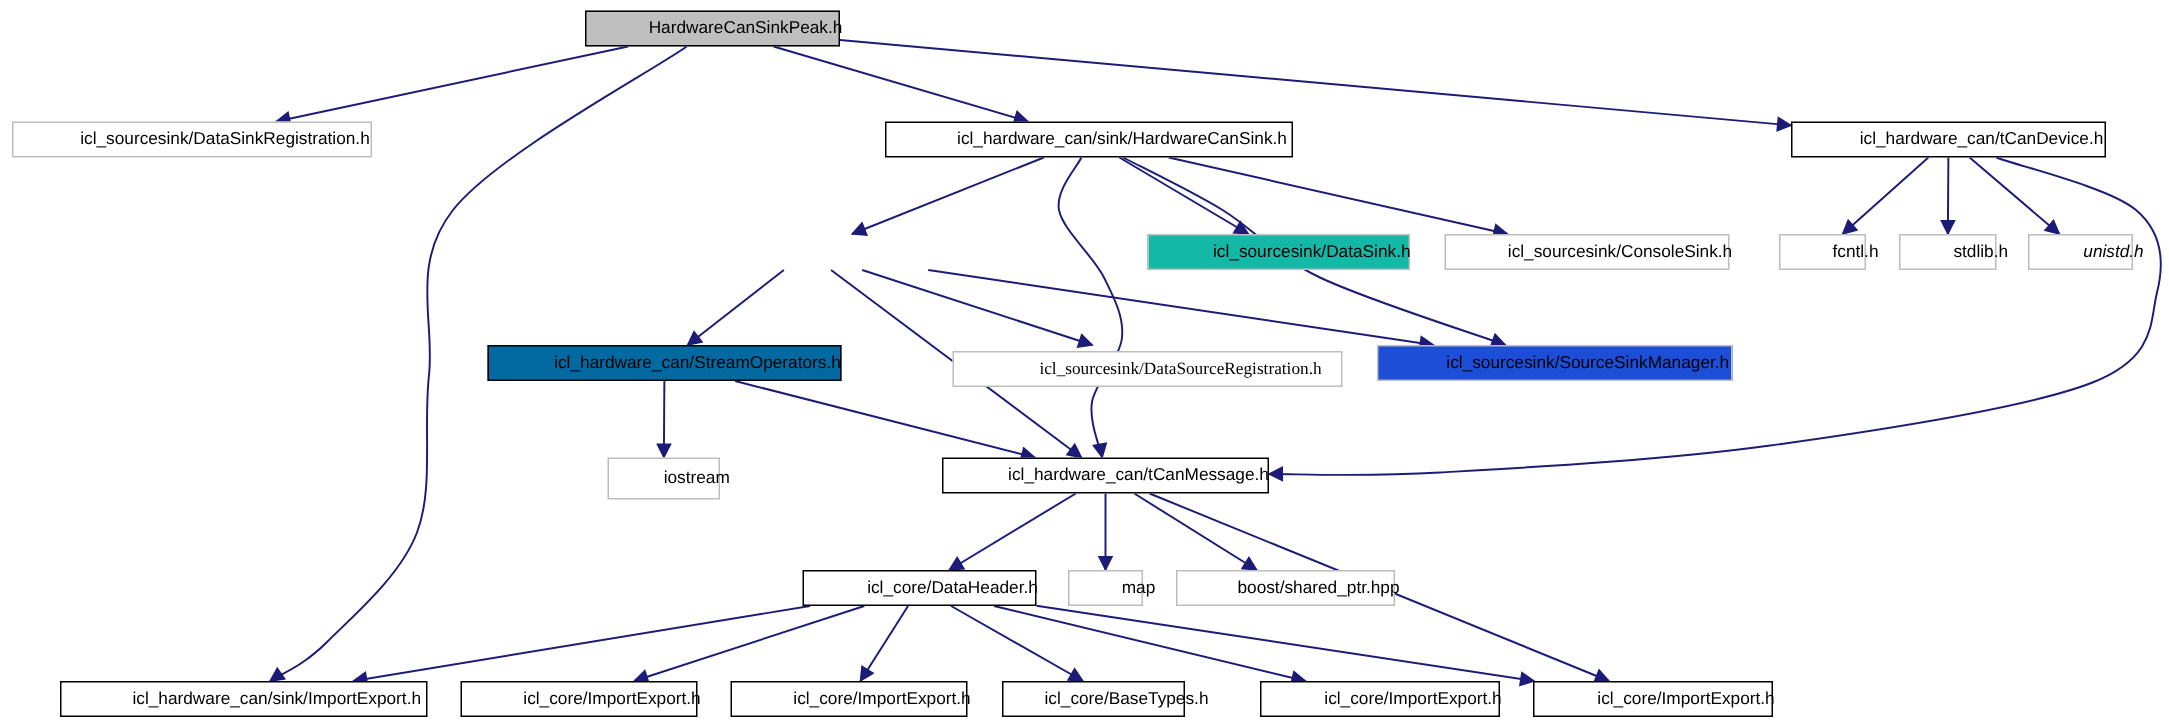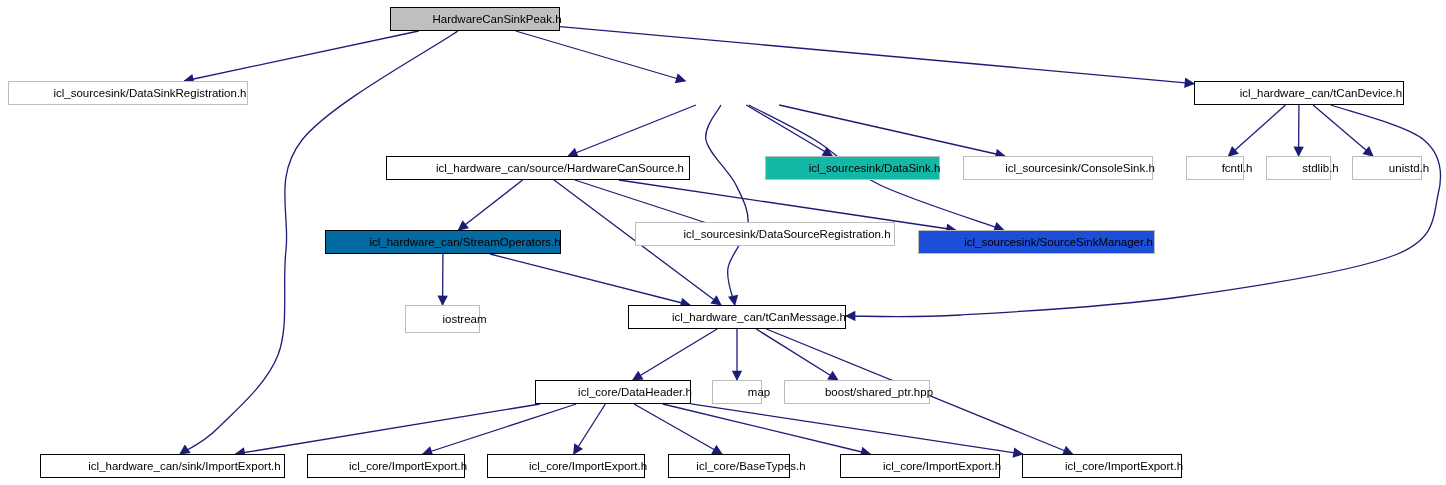--- a/index.html
+++ b/index.html
@@ -69,29 +69,29 @@
       <path d="M539.9459459459459,404 L235.55405405405406,454" fill="none" stroke="#1c1c78" stroke-width="1.3" marker-end="url(#arrow)"></path>
       <path d="M576.1891891891892,404 L422.81081081081084,454" fill="none" stroke="#1c1c78" stroke-width="1.3" marker-end="url(#arrow)"></path>
       <path d="M605.3783783783783,404 L573.6216216216217,454" fill="none" stroke="#1c1c78" stroke-width="1.3" marker-end="url(#arrow)"></path>
       <path d="M634.081081081081,404 L721.918918918919,454" fill="none" stroke="#1c1c78" stroke-width="1.3" marker-end="url(#arrow)"></path>
       <path d="M662.7837837837837,404 L870.2162162162163,454" fill="none" stroke="#1c1c78" stroke-width="1.3" marker-end="url(#arrow)"></path>
       <path d="M691,403.8036809815951 L1022.7027027027027,454" fill="none" stroke="#1c1c78" stroke-width="1.3" marker-end="url(#arrow)"></path>
     </svg>
 
 <div class="node root" style="left: 390px; top: 7px; width: 170px; height: 24px; background: rgb(191, 191, 191);">HardwareCanSinkPeak.h</div>
     <div class="node external" style="left: 8px; top: 81px; width: 240px; height: 24px; background: rgb(255, 255, 255);">icl_sourcesink/DataSinkRegistration.h</div>
+    <div class="node internal" style="left: 590px; top: 81px; width: 272px; height: 24px; background: rgb(255, 255, 255);">icl_hardware_can/sink/HardwareCanSink.h</div>
     <div class="node internal" style="left: 1194px; top: 81px; width: 210px; height: 24px; background: rgb(255, 255, 255);">icl_hardware_can/tCanDevice.h</div>
-    <div class="node internal" style="left: 386px; top: 156px; width: 304px; height: 24px; background: rgb(255, 255, 255);">icl_hardware_can/source/HardwareCanSource.h</div>
     <div class="node external" style="left: 765px; top: 156px; width: 175px; height: 24px; background: #14b8a6;">icl_sourcesink/DataSink.h</div>
     <div class="node external" style="left: 963px; top: 156px; width: 190px; height: 24px; background: rgb(255, 255, 255); text-align: center;">icl_sourcesink/ConsoleSink.h</div>
     <div class="node external" style="left: 1186px; top: 156px; width: 58px; height: 24px; background: rgb(255, 255, 255);">fcntl.h</div>
     <div class="node external" style="left: 1266px; top: 156px; width: 65px; height: 24px; background: rgb(255, 255, 255);">stdlib.h</div>
-    <div class="node external" style="left: 1352px; top: 156px; width: 70px; height: 24px; background: rgb(255, 255, 255);">unistd.h</div>
+    <div class="node external" style="left: 1352px; top: 156px; width: 70px; height: 24px; background: rgb(255, 255, 255); font-style: italic;">unistd.h</div>
     <div class="node internal" style="left: 325px; top: 230px; width: 236px; height: 24px; background: #0369a1;">icl_hardware_can/StreamOperators.h</div>
-    <div class="node external" style="left: 635px; top: 222px; width: 260px; height: 24px; background: rgb(255, 255, 255);">icl_sourcesink/DataSourceRegistration.h</div>
+    <div class="node external" style="left: 635px; top: 234px; width: 260px; height: 24px; background: rgb(255, 255, 255); font-family: Liberation Serif, serif;">icl_sourcesink/DataSourceRegistration.h</div>
     <div class="node external" style="left: 918px; top: 230px; width: 237px; height: 24px; background: #1d4ed8;">icl_sourcesink/SourceSinkManager.h</div>
     <div class="node external" style="left: 405px; top: 305px; width: 75px; height: 28px; background: rgb(255, 255, 255);">iostream</div>
     <div class="node internal" style="left: 628px; top: 305px; width: 218px; height: 24px; background: rgb(255, 255, 255);">icl_hardware_can/tCanMessage.h</div>
     <div class="node internal" style="left: 535px; top: 380px; width: 156px; height: 24px; background: rgb(255, 255, 255);">icl_core/DataHeader.h</div>
     <div class="node external" style="left: 712px; top: 380px; width: 50px; height: 24px; background: rgb(255, 255, 255);">map</div>
     <div class="node external" style="left: 784px; top: 380px; width: 146px; height: 24px; background: rgb(255, 255, 255);">boost/shared_ptr.hpp</div>
     <div class="node internal" style="left: 40px; top: 454px; width: 245px; height: 24px; background: rgb(255, 255, 255);">icl_hardware_can/sink/ImportExport.h</div>
     <div class="node internal" style="left: 307px; top: 454px; width: 158px; height: 24px; background: rgb(255, 255, 255);">icl_core/ImportExport.h</div>
     <div class="node internal" style="left: 487px; top: 454px; width: 158px; height: 24px; background: rgb(255, 255, 255);">icl_core/ImportExport.h</div>
     <div class="node internal" style="left: 668px; top: 454px; width: 122px; height: 24px; background: rgb(255, 255, 255);">icl_core/BaseTypes.h</div>

